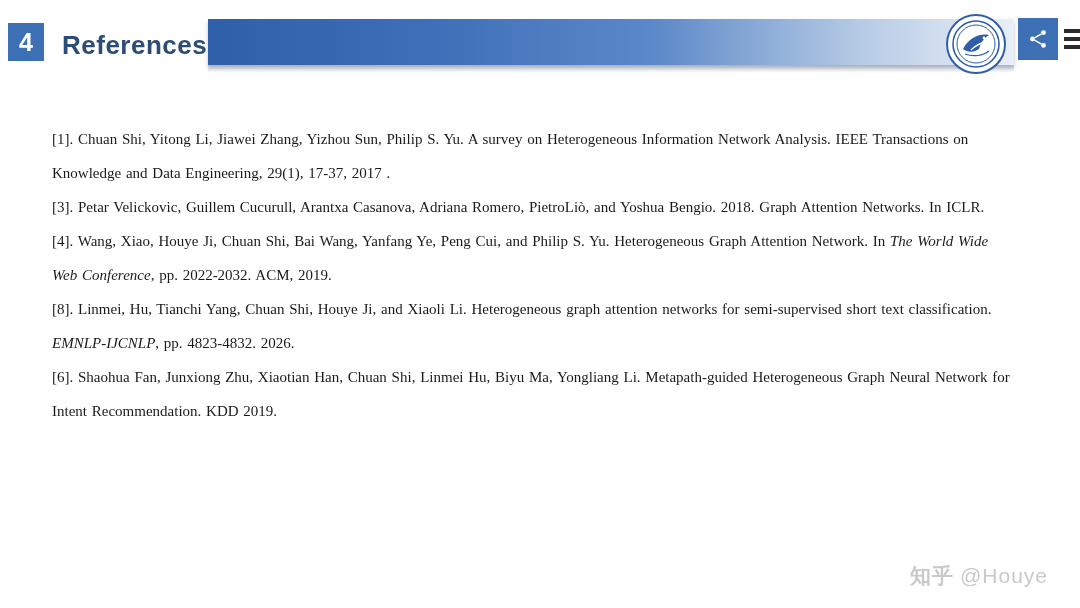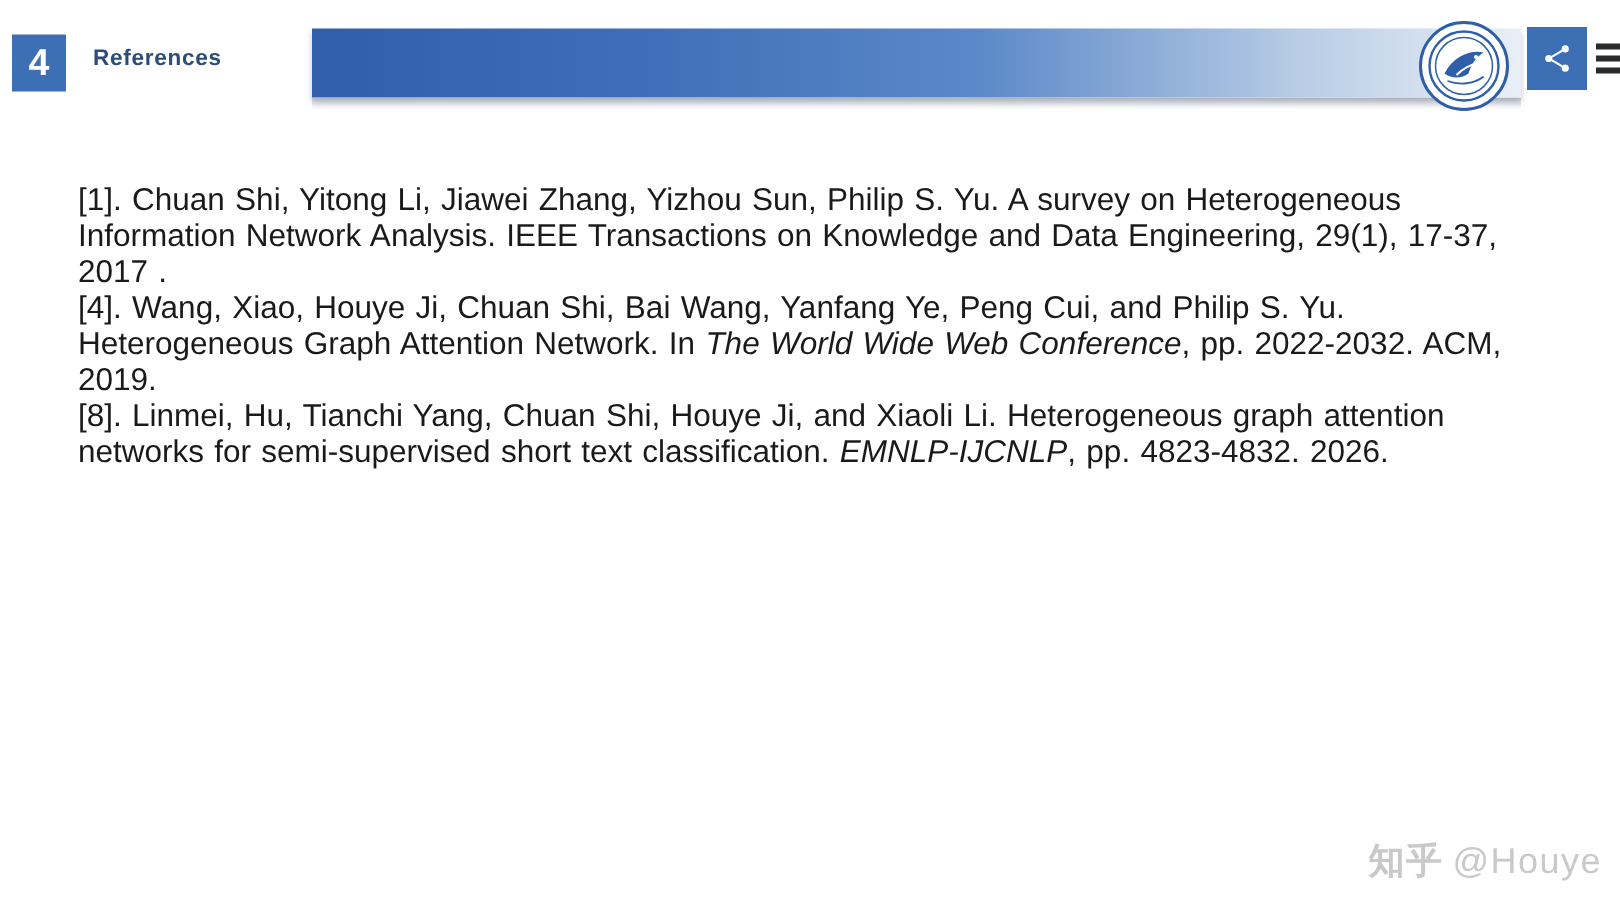--- a/index.html
+++ b/index.html
@@ -42,21 +42,21 @@
     font-weight: bold;
     display: flex;
     align-items: center;
     justify-content: center;
     font-family: "Liberation Sans", sans-serif;
   }
   .section-title {
     position: absolute;
     left: 62px;
     top: 30px;
-    font-size: 15px;
+    font-size: 26px;
     font-weight: bold;
     color: #2c4d78;
     letter-spacing: 0.5px;
   }
   .header-bar {
     position: absolute;
     left: 208px;
     top: 19px;
     width: 806px;
     height: 46px;
@@ -114,38 +114,38 @@
     height: 4px;
     background: #2b2b2b;
   }
 
   
   .refs {
     position: absolute;
     left: 52px;
     top: 122px;
     width: 960px;
-    font-size: 21px;
-    line-height: 24px;
+    font-size: 15px;
+    line-height: 34px;
     color: #1a1a1a;
-    font-family: Liberation Sans, sans-serif;
+    font-family: Liberation Serif, serif;
   }
   .ref-item {
     margin: 0 0 0 0;
     text-align: left;
     word-spacing: 1px;
   }
   .ital { font-style: italic; margin-top: 20px; }
 
   
   .watermark {
     position: absolute;
-    right: 12px;
+    right: 32px;
     bottom: 18px;
-    font-size: 24px;
+    font-size: 21px;
     color: #c9c9c9;
     font-family: "Liberation Sans", sans-serif;
     letter-spacing: 1px;
     white-space: nowrap;
   }
   .watermark .zh {
     font-weight: bold;
     color: #c9c9c9;
     margin-right: 6px;
   }
@@ -184,21 +184,23 @@
 
     <div class="menu-icon">
       <span></span>
       <span></span>
       <span></span>
     </div>
   </div>
 
   <div class="refs" id="refs-container">
       <p class="ref-item"><span>[1]. Chuan Shi, Yitong Li, Jiawei Zhang, Yizhou Sun, Philip S. Yu. A survey on Heterogeneous Information Network Analysis. IEEE Transactions on Knowledge and Data Engineering, 29(1), 17-37, 2017 .</span></p>
+      <p class="ref-item"><span>[3]. Petar Velickovic, Guillem Cucurull, Arantxa Casanova, Adriana Romero, PietroLiò, and Yoshua Bengio. 2018. Graph Attention Networks. In ICLR.</span></p>
       <p class="ref-item"><span>[4]. Wang, Xiao, Houye Ji, Chuan Shi, Bai Wang, Yanfang Ye, Peng Cui, and Philip S. Yu. Heterogeneous Graph Attention Network. In </span><span class="ital">The World Wide Web Conference</span><span>, pp. 2022-2032. ACM, 2019.</span></p>
       <p class="ref-item"><span>[8]. Linmei, Hu, Tianchi Yang, Chuan Shi, Houye Ji, and Xiaoli Li. Heterogeneous graph attention networks for semi-supervised short text classification. </span><span class="ital">EMNLP-IJCNLP</span><span>, pp. 4823-4832. 2026.</span></p>
+      <p class="ref-item"><span>[6]. Shaohua Fan, Junxiong Zhu, Xiaotian Han, Chuan Shi, Linmei Hu, Biyu Ma, Yongliang Li. Metapath-guided Heterogeneous Graph Neural Network for Intent Recommendation. KDD 2019.</span></p>
     </div>
 
   <div class="watermark">
     <span class="zh">知乎</span><span>@Houye</span>
   </div>
 
 </div>
 
 </body></html>

